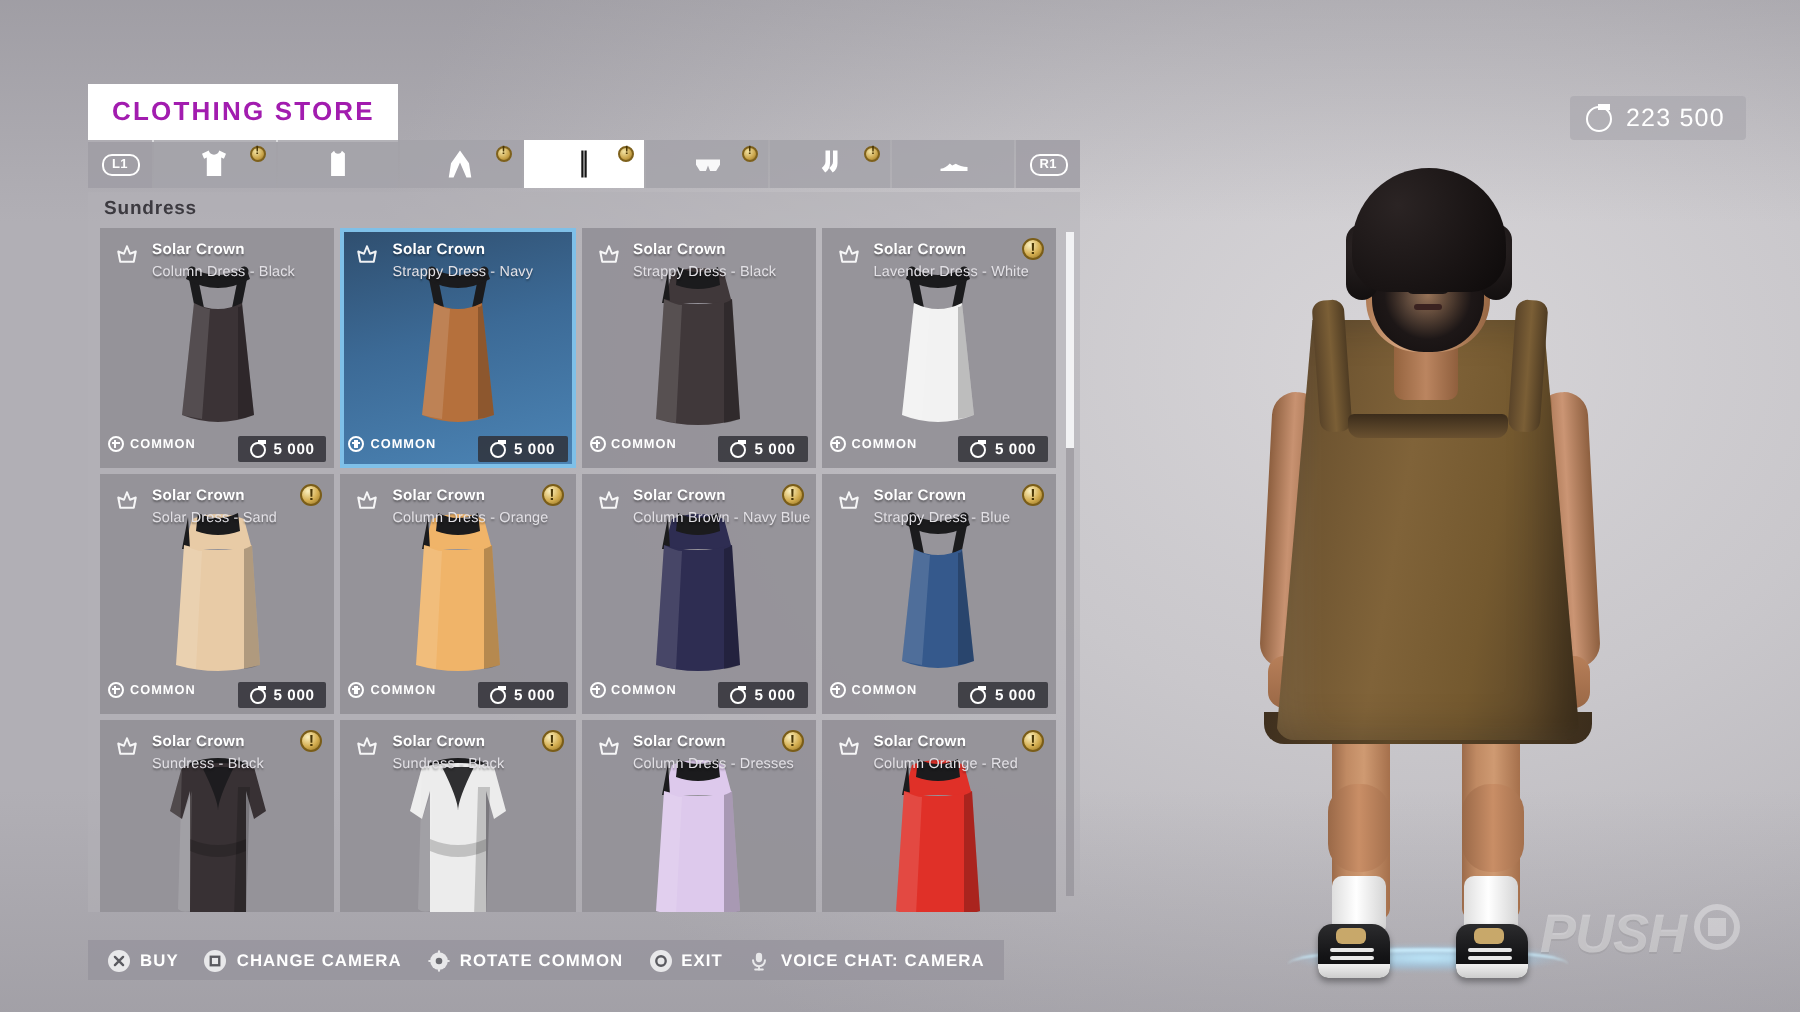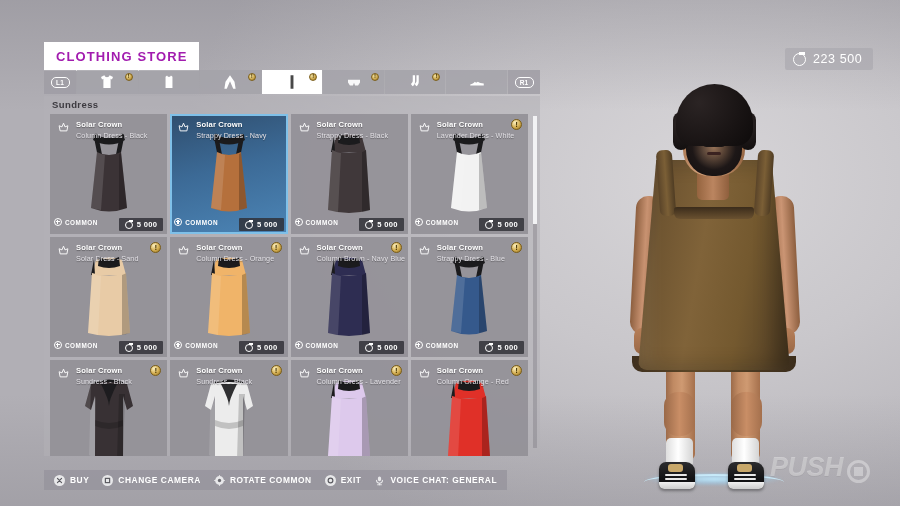--- a/index.html
+++ b/index.html
@@ -126,21 +126,21 @@
   .glasses{ left:86px; top:118px; width:57px; height:16px; }
   .lens{ position:absolute; top:0; width:21px; height:15px;
     border:1.5px solid rgba(245,240,225,.85); border-radius:5px;
     background: rgba(255,255,255,.07); }
   .lens-l{ left:0; } .lens-r{ right:0; }
   .bridge{ position:absolute; left:21px; top:6px; width:15px; height:1.5px; background:rgba(245,240,225,.8); }
 
   
   #watermark{
     position:absolute; left:770px; top:452px;
-    display:flex; align-items:flex-end; gap:4px;
+    display:flex; align-items:flex-start; gap:4px;
     font-size:27px; font-weight:bold; font-style:italic;
     color: rgba(255,255,255,.34); letter-spacing:-.5px;
     text-shadow: 0 1px 0 rgba(0,0,0,.05);
   }
   #watermark .wm-ring{
     width:23px; height:23px; border-radius:50%;
     border:3px solid rgba(255,255,255,.34);
     display:flex; align-items:center; justify-content:center;
   }
   #watermark .wm-sq{ width:9px; height:9px; background:rgba(255,255,255,.34); }
@@ -760,21 +760,21 @@
   </svg></div>
           </div>
         </div>
         <div class="card">
           <div class="card-top">
             <span class="crown-icon"><svg viewBox="0 0 24 22" width="15" height="14">
                 <path fill="none" stroke="#ffffff" stroke-width="1.6" stroke-linejoin="round" d="M12 3.2 9.6 9.2 5 7.4l1.6 8.2h10.8L19 7.4l-4.6 1.8z"></path>
               </svg></span>
             <div class="card-names">
               <div class="brand">Solar Crown</div>
-              <div class="variant">Column Dress - Lavender</div>
+              <div class="variant">Column Dress - Dresses</div>
             </div>
           </div>
           <div class="card-badge">
             <span>!</span>
           </div>
           <div class="garment">
             <div class="g-wrap"><svg width="78" height="86" viewBox="0 0 78 86">
       <path d="M26 7 Q39 2 52 7 L56 22 L22 22 Z" fill="#ddc9ec"></path>
       <path d="M29 4 Q39 9 49 4 L50 13 Q39 17 28 13 Z" fill="#1b1b1d"></path>
       <path d="M24 6 L21 22 L25 22 Z" fill="#1b1b1d"></path>
@@ -853,17 +853,17 @@
         <span class="act-label">EXIT</span>
       </div>
       <div class="action">
         <span class="psglyph">
           <svg viewBox="0 0 14 14" width="11" height="11">
             <rect x="5" y="1.8" width="4" height="6" rx="2" fill="#e8e8ea"></rect>
             <path d="M3.2 6.6a3.8 3.8 0 0 0 7.6 0M7 10.4v2" stroke="#e8e8ea" stroke-width="1.3" fill="none" stroke-linecap="round"></path>
             <path d="M4.6 12.4h4.8" stroke="#e8e8ea" stroke-width="1.3" stroke-linecap="round"></path>
           </svg>
         </span>
-        <span class="act-label">VOICE CHAT: GENERAL</span>
+        <span class="act-label">VOICE CHAT: CAMERA</span>
       </div>
     </div>
 
 </div>
 
 </body></html>

